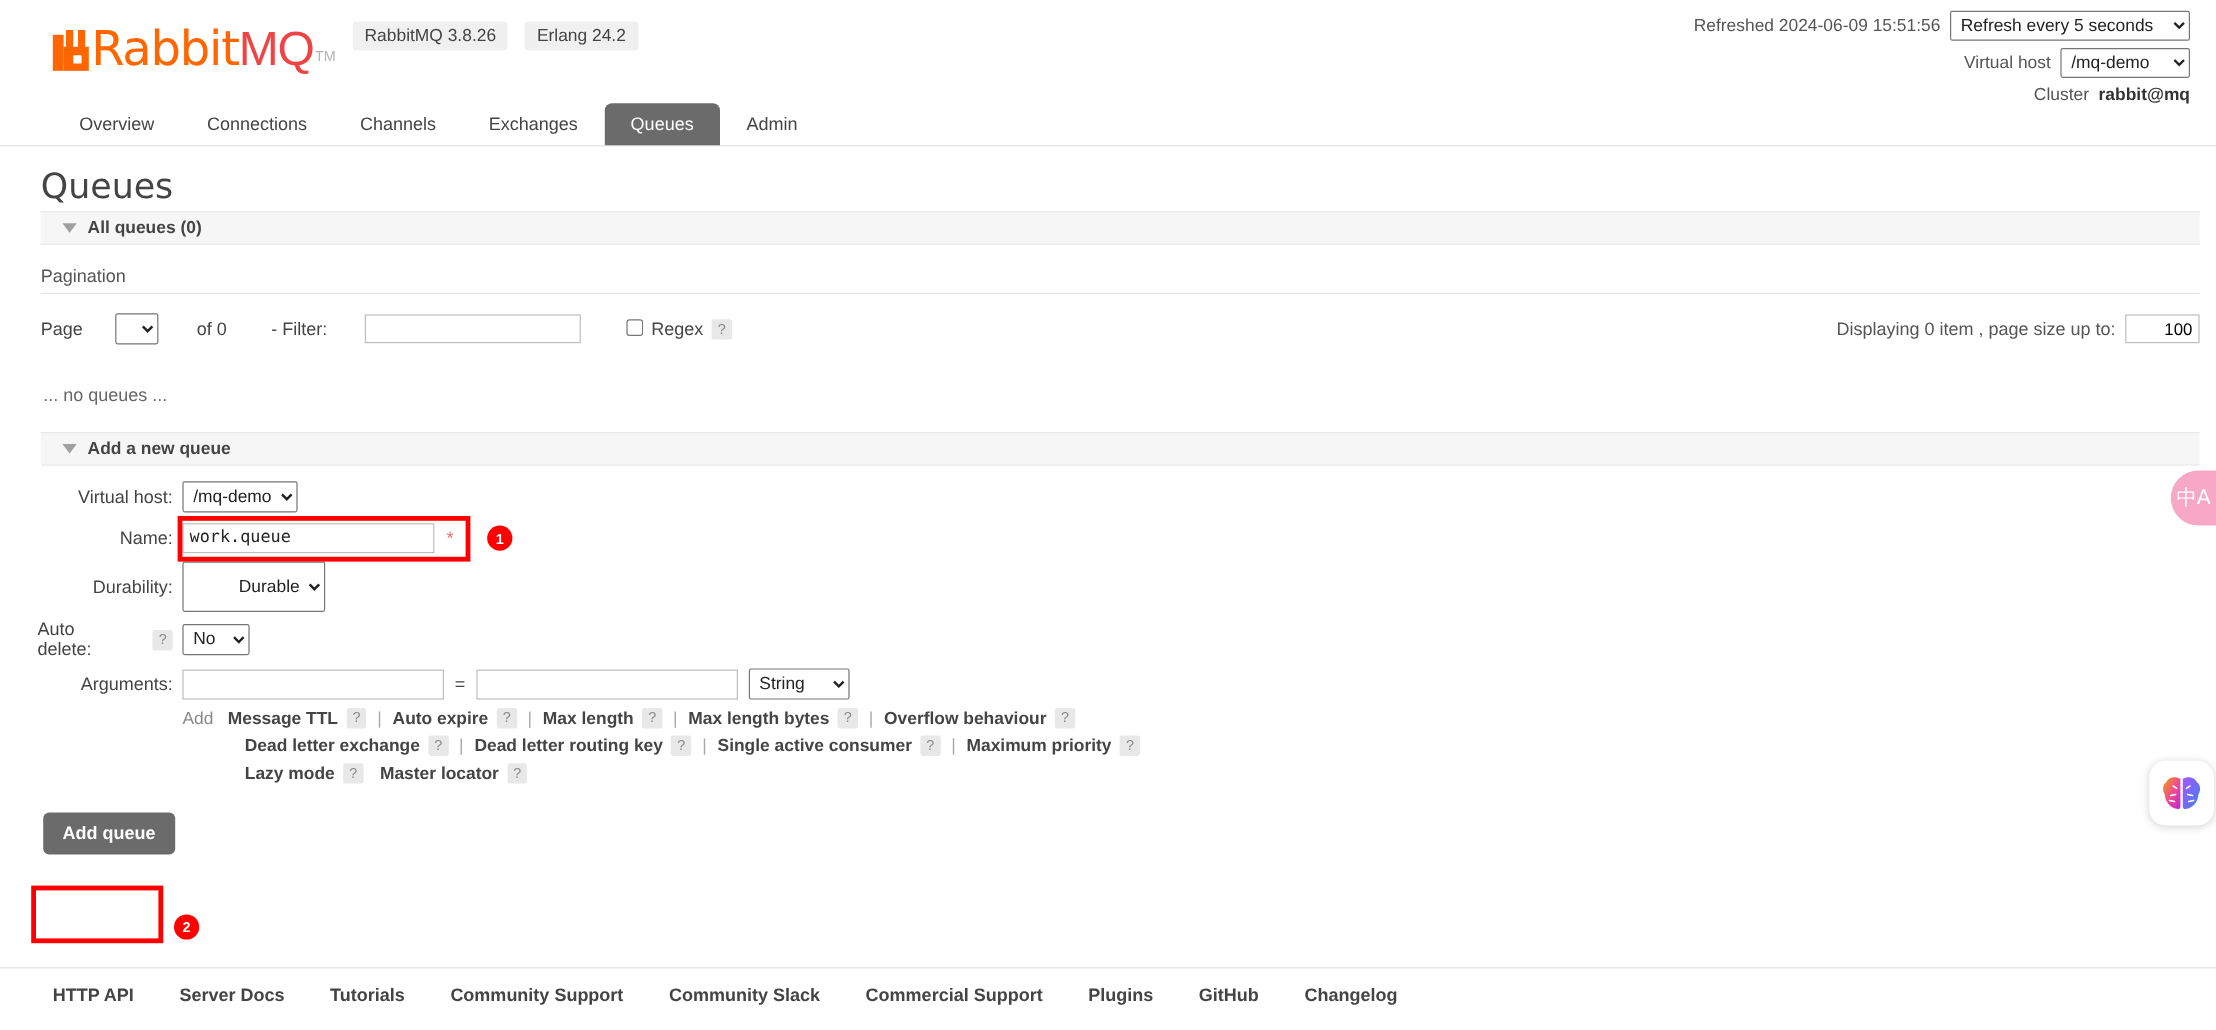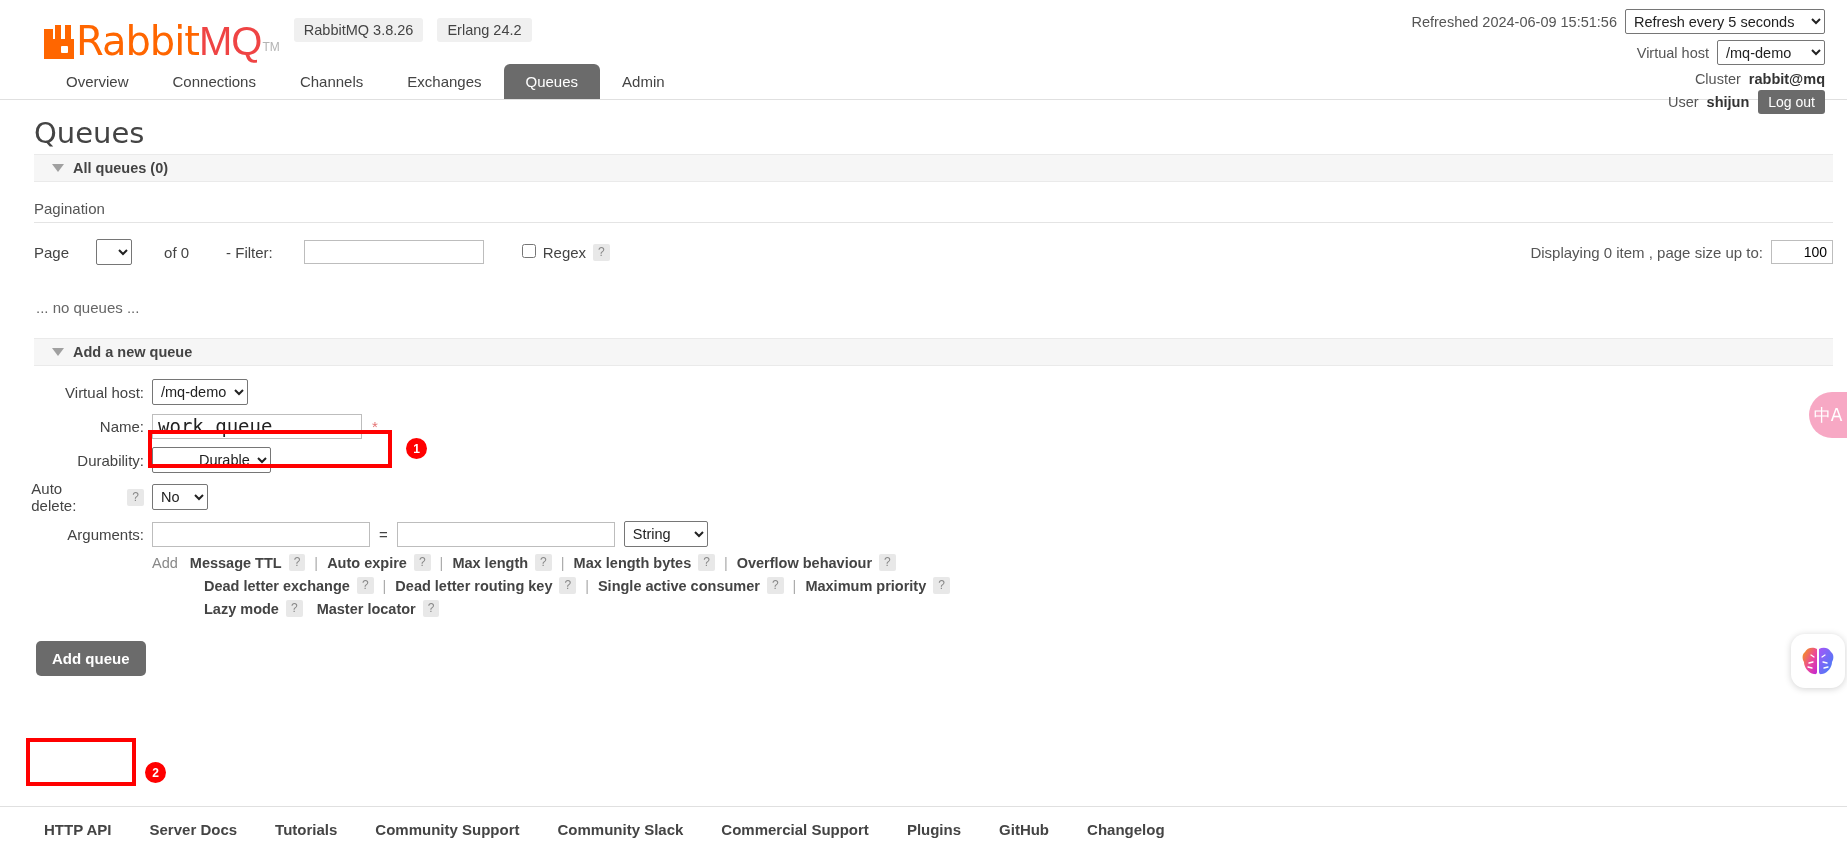--- a/index.html
+++ b/index.html
@@ -11,21 +11,21 @@
     font-family: "Liberation Sans", sans-serif;
     color: #444444;
     font-size: 14px;
     position: relative;
     overflow: hidden;
   }
 
   
   #header {
     position: relative;
-    height: 100px;
+    height: 122px;
     border-bottom: 1px solid #e0e0e0;
   }
   #logo-block {
     position: absolute;
     left: 44px;
     top: 18px;
     display: flex;
     align-items: flex-end;
   }
   .logo-mark {
@@ -239,27 +239,27 @@
     padding-right: 8px;
     display: flex;
     justify-content: flex-end;
     align-items: center;
     font-size: 15px;
     color: #444;
     gap: 44px;
   }
   #vhost-form-select { min-width: 94px; height: 26px; }
   #type-select { min-width: 84px; height: 26px; }
-  #durability-select { min-width: 90px; height: 26px; padding-left: 42px; }
+  #durability-select { min-width: 90px; height: 42px; padding-left: 42px; }
   #autodelete-select { min-width: 56px; height: 26px; }
   #name-input {
     width: 210px; height: 25px;
     border: 1px solid #bdbdbd;
     font-family: "DejaVu Sans Mono", monospace;
-    font-size: 19px;
+    font-size: 14px;
     padding: 2px 5px;
     color: #222;
   }
   .req-star { color: #e57373; margin-left: 10px; font-size: 15px; }
 
   .arg-input {
     width: 218px; height: 25px;
     border: 1px solid #bdbdbd;
     font-family: "Liberation Sans", sans-serif;
     font-size: 14px;
@@ -410,25 +410,20 @@
     </div>
     <div class="hdr-row">
       <span class="hdr-label">Virtual host</span>
       <select id="vhost-select" class="ui-select">
         <option>/mq-demo</option>
       </select>
     </div>
     <div class="hdr-row cluster">
       <span class="hdr-label">Cluster</span>
       <span class="hdr-strong">rabbit@mq</span>
-    </div>
-    <div class="hdr-row">
-      <span class="hdr-label">User</span>
-      <span class="hdr-strong">shijun</span>
-      <button id="logout-button">Log out</button>
     </div>
   </div>
 
   <div id="nav">
     <div class="nav-tab">Overview</div>
     <div class="nav-tab">Connections</div>
     <div class="nav-tab">Channels</div>
     <div class="nav-tab">Exchanges</div>
     <div class="nav-tab active">Queues</div>
     <div class="nav-tab">Admin</div>

